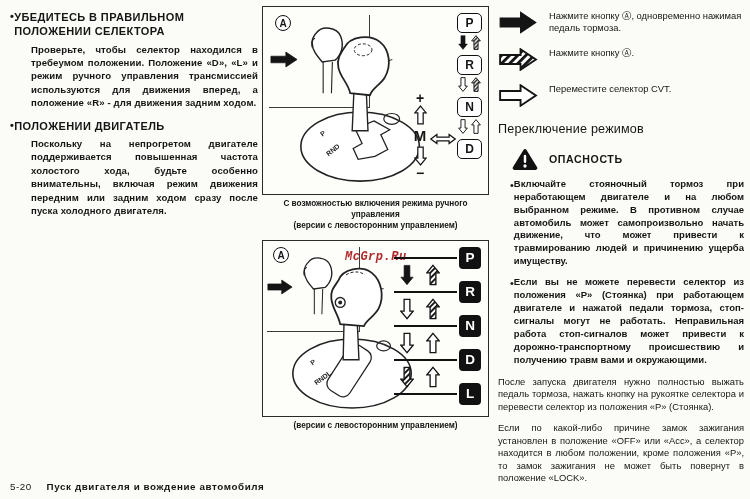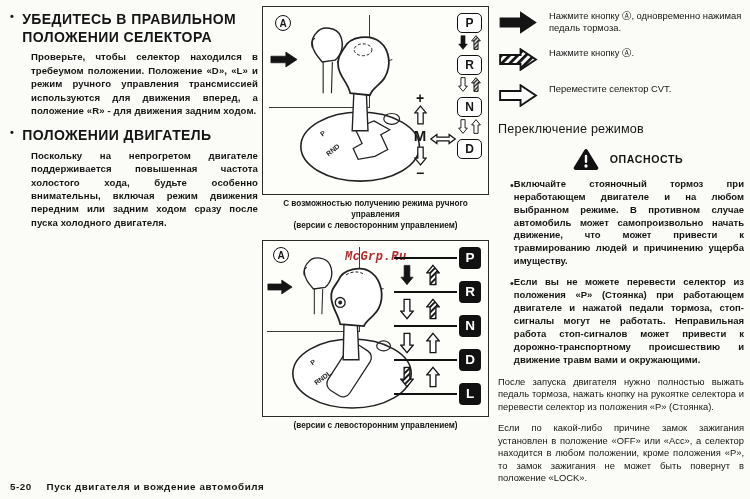--- a/index.html
+++ b/index.html
@@ -7,21 +7,21 @@
     background:#fbfbf7;
     font-family:"Liberation Sans", sans-serif;
     color:#151515;
     position:relative;
     overflow:hidden;
   }
   .page { position:absolute; inset:0; }
 
   
   .left-col { position:absolute; left:10px; top:10px; width:248px; }
-  .sec-head { display:flex; gap:8px; font-weight:700; font-size:14px; line-height:1.3; letter-spacing:0.4px; }
+  .sec-head { display:flex; gap:0; font-weight:700; font-size:11px; line-height:1.3; letter-spacing:0.4px; }
   .bullet { font-size:11px; line-height:1.2; }
   .bullet::before { content:"•"; }
   .sec-body {
     margin:4px 0 9px 21px; font-weight:700; font-size:9.6px;
     line-height:1.4; text-align:justify; letter-spacing:0.1px;
   }
 
   
   .mid-col { position:absolute; left:262px; top:6px; width:227px; }
   .figure-box { border:1.3px solid #2a2a2a; background:#fdfdfa; position:relative; box-sizing:border-box; }
@@ -72,31 +72,31 @@
 
   .tiny { font-size:7px; fill:#222; font-weight:700; }
 
   
   .right-col { position:absolute; left:498px; top:10px; width:246px; }
   .legend-row { display:flex; align-items:flex-start; gap:11px; margin-bottom:12px; }
   .legend-row .ar { margin-top:1px; flex:none; }
   .legend-text { font-size:9.4px; line-height:1.32; }
   .modes-heading { font-size:12.6px; font-weight:400; margin:15px 0 12px 0; letter-spacing:0.2px; }
 
-  .danger-head { display:flex; align-items:center; gap:11px; margin:0 0 7px 14px;justify-content:center; }
+  .danger-head { display:flex; align-items:center; gap:11px; margin:0 0 7px 14px; }
   .danger-title { font-weight:700; font-size:10.6px; letter-spacing:0.6px; }
   .danger-item { display:flex; gap:0; margin:0 0 8px 12px; }
   .danger-item .bullet { margin-top:1px; }
   .danger-item .dtext { font-weight:700; font-size:9.5px; line-height:1.36; text-align:justify; flex:1; }
 
   .para { font-size:9.4px; line-height:1.33; text-align:justify; margin-top:9px; }
 
   
   .footer { position:absolute; left:10px; bottom:7px; display:flex; gap:15px; align-items:baseline; font-size:9.8px; }
-  .footer .num { font-weight:700; letter-spacing:0.5px; }
+  .footer .num { font-weight:400; letter-spacing:0.5px; }
   .footer .ftitle { font-weight:700; letter-spacing:0.6px; }
 </style>
 </head>
 <body>
 
 <svg width="0" height="0" style="position:absolute" aria-hidden="true">
   <defs>
     <pattern id="hatchp" patternUnits="userSpaceOnUse" width="4.5" height="4.5" patternTransform="rotate(45)">
       <rect width="4.5" height="4.5" fill="#ffffff"></rect>
       <rect width="2.2" height="4.5" fill="#141414"></rect>
@@ -184,21 +184,21 @@
           <use href="#ba-v"></use>
         </svg>
       <svg class="ar outline down pos" style="left:195px; top:111px;" viewBox="0 0 16 24" width="10" height="17">
           <use href="#ba-v"></use>
         </svg>
       <svg class="ar outline pos" style="left:208px; top:111px;" viewBox="0 0 16 24" width="10" height="17">
           <use href="#ba-v"></use>
         </svg>
     </div>
     <div class="fig-caption">
-      <div>С возможностью получению режима ручного управления</div>
+      <div>С возможностью включения режима ручного управления</div>
       <div>(версии с левосторонним управлением)</div>
     </div>
 
     <div class="figure-box fig2">
       <div class="inset inset2">
         <div class="callout-a" style="left:6px; top:0px;">A</div>
         <svg class="ar solid pos" style="left:0px; top:32px;" viewBox="0 0 30 18" width="26" height="16">
             <use href="#ba-r"></use>
           </svg>
         <svg class="pos" style="left:28px; top:8px;" viewBox="0 0 50 80" width="42" height="68">
@@ -297,21 +297,21 @@
           <circle cx="15" cy="20.5" r="1.9" fill="#fff"></circle>
         </svg>
         <span class="danger-title">ОПАСНОСТЬ</span>
       </div>
       <div class="danger-item">
         <span class="bullet"></span>
         <span class="dtext">Включайте стояночный тормоз при неработающем двигателе и на любом выбранном режиме. В противном случае автомобиль может самопроизвольно начать движение, что может привести к травмированию людей и причинению ущерба имуществу.</span>
       </div>
       <div class="danger-item">
         <span class="bullet"></span>
-        <span class="dtext">Если вы не можете перевести селектор из положения «P» (Стоянка) при работающем двигателе и нажатой педали тормоза, стоп-сигналы могут не работать. Неправильная работа стоп-сигналов может привести к дорожно-транспортному происшествию и движение травм вами и окружающими.</span>
+        <span class="dtext">Если вы не можете перевести селектор из положения «P» (Стоянка) при работающем двигателе и нажатой педали тормоза, стоп-сигналы могут не работать. Неправильная работа стоп-сигналов может привести к дорожно-транспортному происшествию и получению травм вами и окружающими.</span>
       </div>
     </div>
 
     <div class="para">После запуска двигателя нужно полностью выжать педаль тормоза, нажать кнопку на рукоятке селектора и перевести селектор из положения «P» (Стоянка).</div>
     <div class="para">Если по какой-либо причине замок зажигания установлен в положение «OFF» или «Acc», а селектор находится в любом положении, кроме положения «P», то замок зажигания не может быть повернут в положение «LOCK».</div>
   </div>
 
   <div class="footer">
     <span class="num">5-20</span>
     <span class="ftitle">Пуск двигателя и вождение автомобиля</span>

